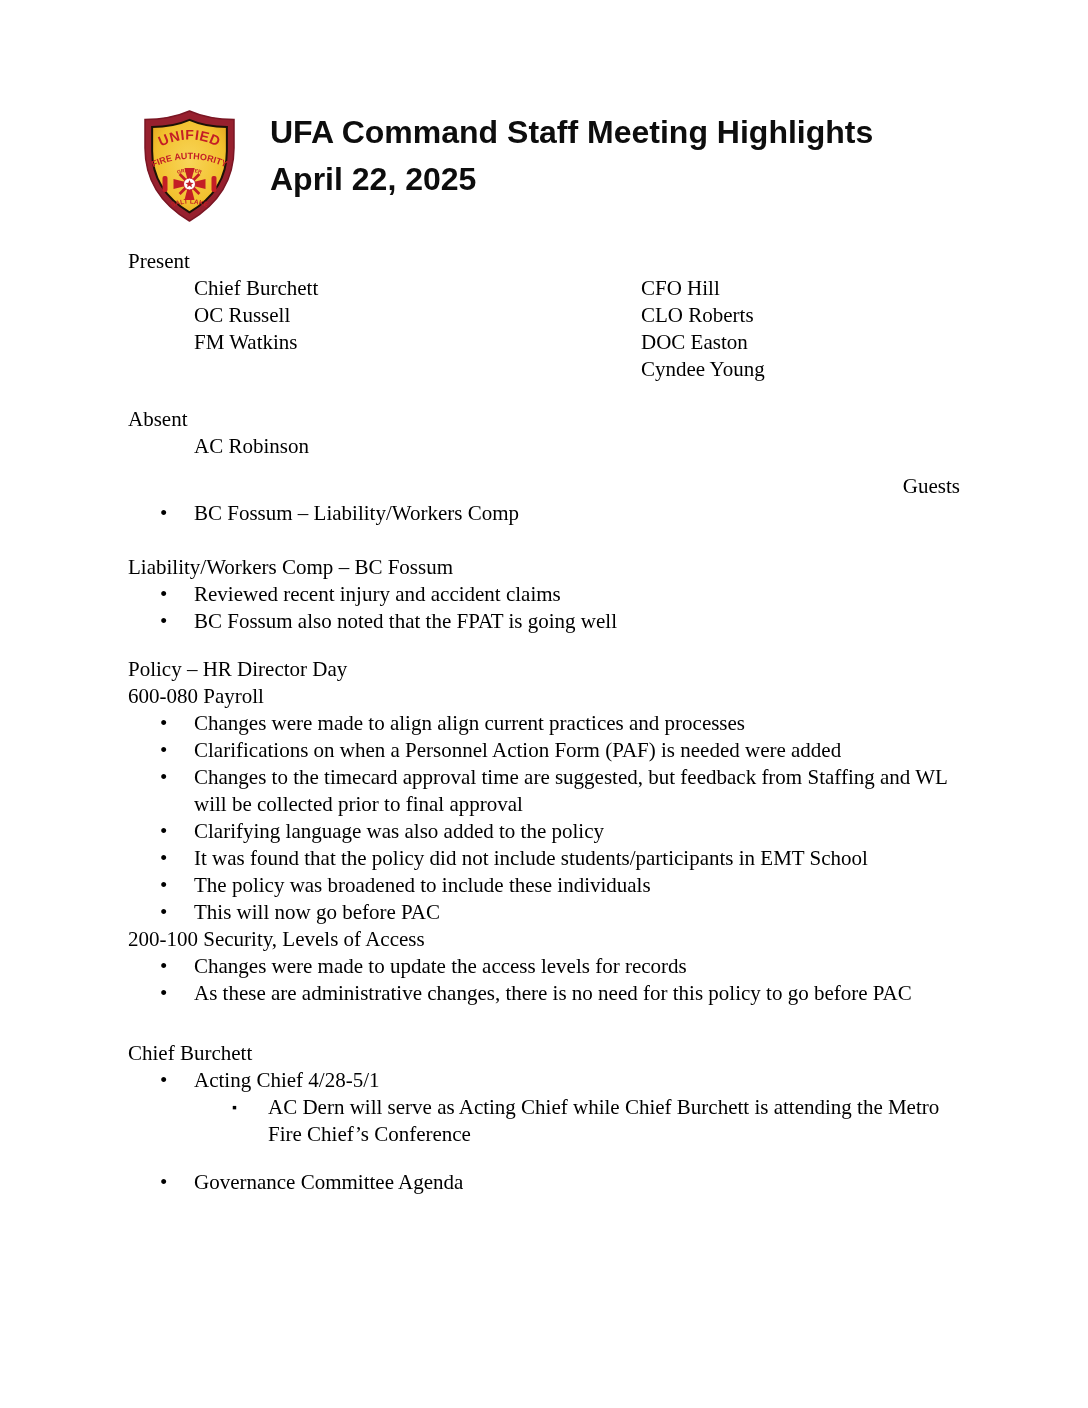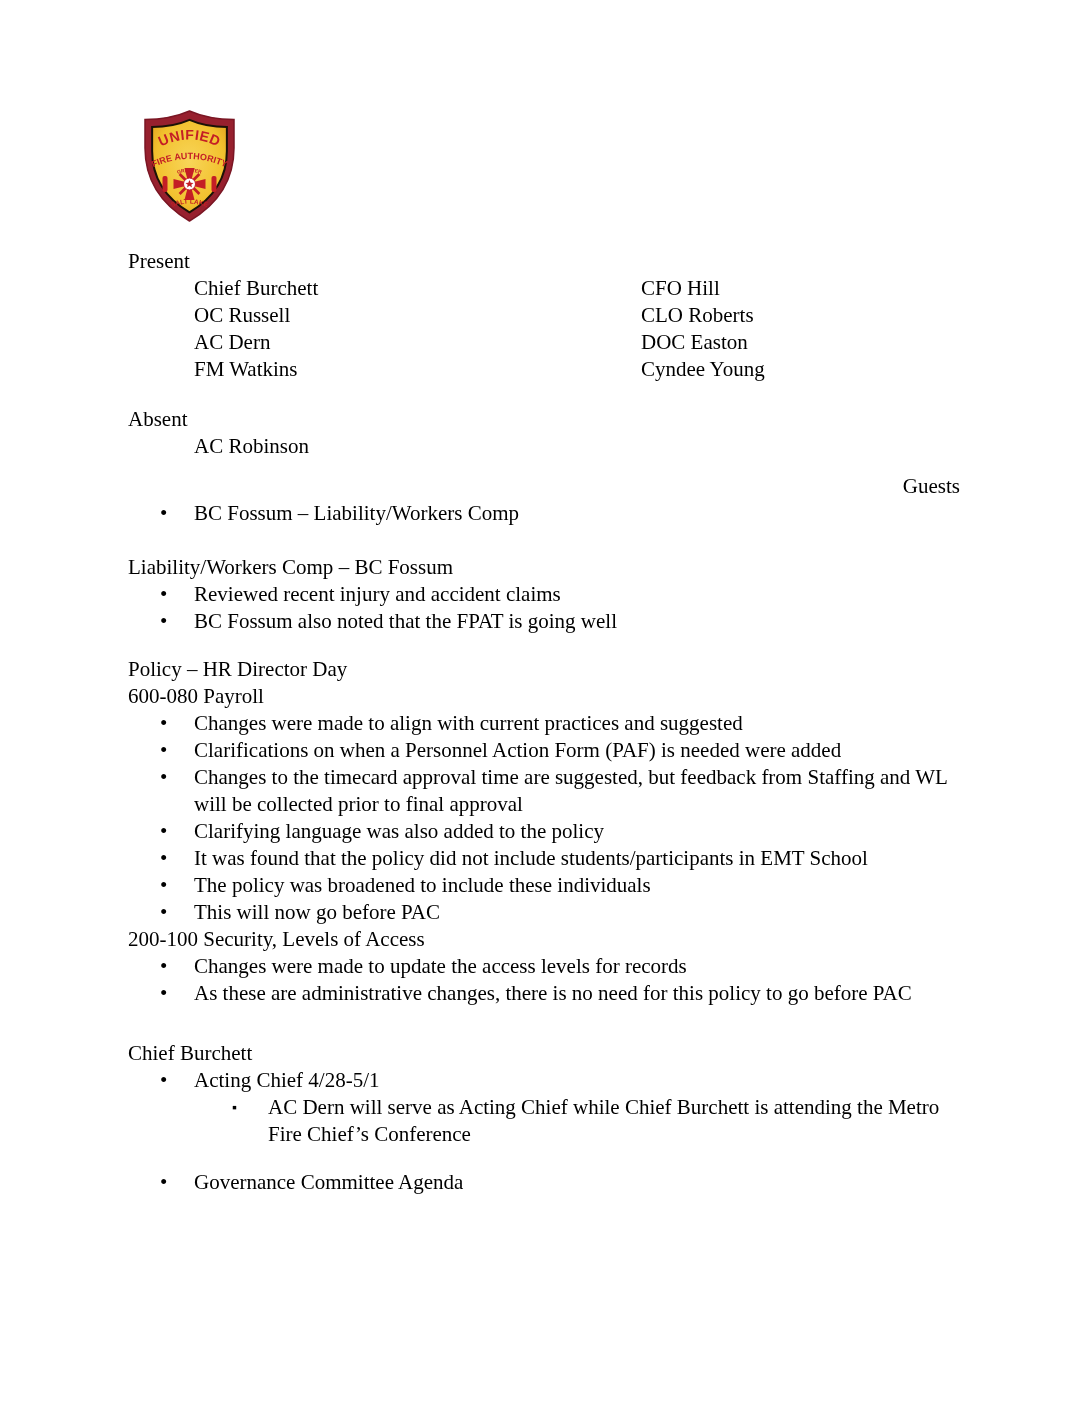--- a/index.html
+++ b/index.html
@@ -83,30 +83,33 @@
           </g>
           <circle r="6" fill="#ffffff" stroke="#c41e25" stroke-width="1"></circle>
           <path fill="#c41e25" d="M0,-4 L1.2,-1.2 L4,-1 L1.8,0.8 L2.5,3.5 L0,1.8 L-2.5,3.5 L-1.8,0.8 L-4,-1 L-1.2,-1.2 Z"></path>
         </g>
         <g fill="#c41e25">
           <rect x="25.5" y="68" width="5" height="16" rx="2"></rect>
           <rect x="74.5" y="68" width="5" height="16" rx="2"></rect>
         </g>
       </svg>
     </div>
+    <div class="titles">
+      <div>UFA Command Staff Meeting Highlights</div>
+      <div>April 22, 2025</div>
+    </div>
   </div>
 
   <div class="content">
 
     <div class="hd mt8"><span class="u">Present</span></div>
     <div class="cols">
       <div class="col1">
         <div>Chief Burchett</div>
         <div>OC Russell</div>
-        <div>AC Dern</div>
         <div>FM Watkins</div>
       </div>
       <div class="col2">
         <div>CFO Hill</div>
         <div>CLO Roberts</div>
         <div>DOC Easton</div>
         <div>Cyndee Young</div>
       </div>
     </div>
 
@@ -127,21 +130,21 @@
     <div class="b1">
       <span class="m">•</span>
       <span class="t">BC Fossum also noted that the FPAT is going well</span>
     </div>
 
     <div class="hd mt28"><span class="u">Policy</span><span> – HR Director Day</span></div>
 
     <div>600-080 Payroll</div>
     <div class="b1">
       <span class="m">•</span>
-      <span class="t">Changes were made to align with current practices and suggested</span>
+      <span class="t">Changes were made to align align current practices and processes</span>
     </div>
     <div class="b1">
       <span class="m">•</span>
       <span class="t">Clarifications on when a Personnel Action Form (PAF) is needed were added</span>
     </div>
     <div class="b1">
       <span class="m">•</span>
       <span class="t">Changes to the timecard approval time are suggested, but feedback from Staffing and WL will be collected prior to final approval</span>
     </div>
     <div class="b1">

